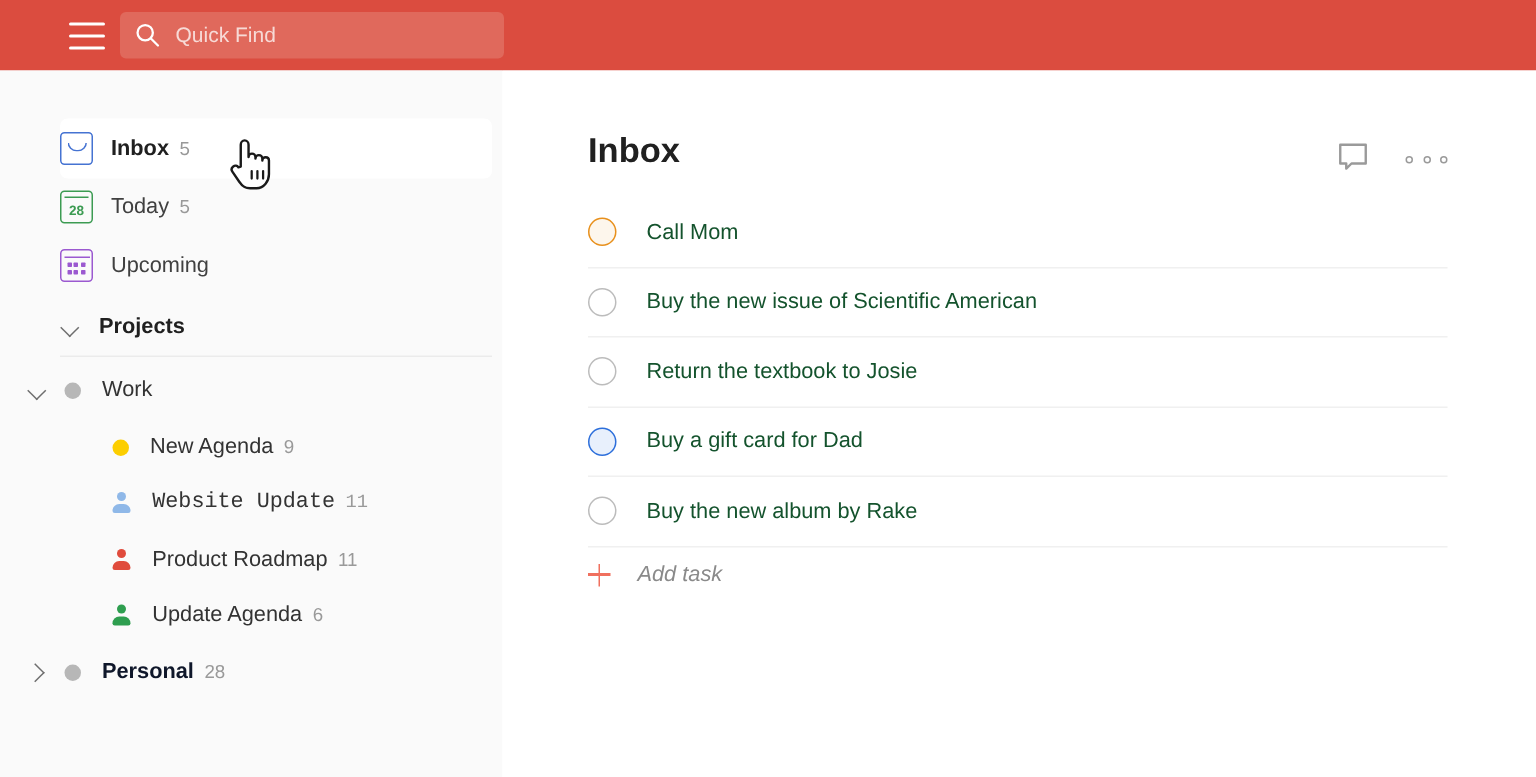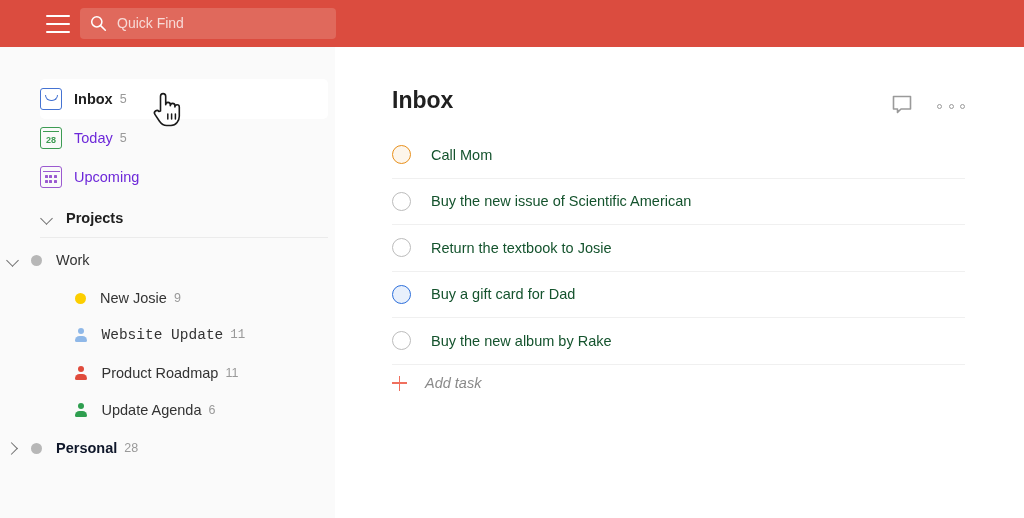--- a/index.html
+++ b/index.html
@@ -44,21 +44,21 @@
   .sidebar {
     position: absolute; left: 0; top: 47px; width: 335px; height: 471px;
     background: #FAFAFA;
   }
   .nav-item {
     position: absolute; left: 40px; width: 288px; height: 40px;
     display: flex; align-items: center; border-radius: 5px; cursor: pointer;
   }
   .nav-item.selected { background: #ffffff; }
   .nav-ico { width: 22px; height: 22px; margin-right: 12px; position: relative; flex: 0 0 22px; }
-  .nav-label { font-size: 14.5px; color: #6d28d9; }
+  .nav-label { font-size: 14.5px; color: #404040; }
   .nav-label.bold { font-weight: bold; color: #202020; }
   .nav-count { font-size: 12.5px; color: #999; margin-left: 7px; }
 
   
   .ico-inbox { border: 1.6px solid #4573D2; border-radius: 3px; }
   .ico-inbox:after {
     content: ""; position: absolute; left: 4px; top: 6px; width: 11px; height: 5px;
     border: 1.6px solid #4573D2; border-top: none;
     border-radius: 0 0 7px 7px;
   }
@@ -103,21 +103,21 @@
     transform: rotate(45deg);
   }
   .chev.right:before {
     transform: rotate(-45deg); left: 1px; top: 3px;
   }
 
   
   .proj-row {
     position: absolute; height: 38px; display: flex; align-items: center; cursor: pointer;
   }
-  .proj-row.top   { left: 6px; width: 310px; text-align: center; }
+  .proj-row.top   { left: 18px; width: 310px; text-align: center; }
   .proj-row.child { left: 75px; width: 253px; }
   .dot { width: 11px; height: 11px; border-radius: 50%; flex: 0 0 11px; }
   .dot-gray { background: #B7B7B7; }
   .dot-yellow { background: #FCCE00; }
   .proj-row .chev { margin-right: 11px; }
   .proj-name { font-size: 14.5px; color: #333; margin-left: 14px; }
   .proj-name.bold { font-weight: bold; color: #0f172a; }
   .proj-count { font-size: 12.5px; color: #999; margin-left: 7px; }
 
   .person { width: 14px; height: 14px; position: relative; flex: 0 0 14px; margin-left: -1.5px; }
@@ -237,21 +237,21 @@
 
     <div class="proj-row top" style="top:194px;">
       <div class="chev"></div>
       <div class="dot dot-gray"></div>
       <div class="proj-name">Work</div>
       <div class="proj-count"></div>
     </div>
 
     <div class="proj-row child" style="top:232px;">
       <div class="dot dot-yellow"></div>
-      <div class="proj-name">New Josie</div>
+      <div class="proj-name">New Agenda</div>
       <div class="proj-count">9</div>
     </div>
 
     <div class="proj-row child" style="top:269px;font-family:Liberation Mono, monospace;">
       <div class="person">
         <div class="head" style="background:#8FB8E8;"></div>
           <div class="body" style="background:#8FB8E8;"></div>
       </div>
       <div class="proj-name">Website Update</div>
       <div class="proj-count">11</div>

